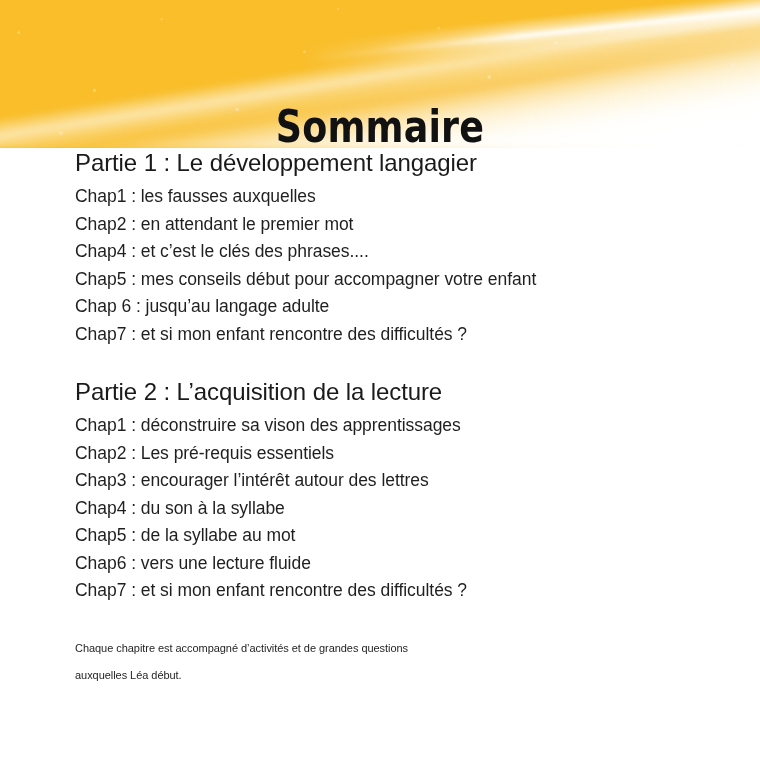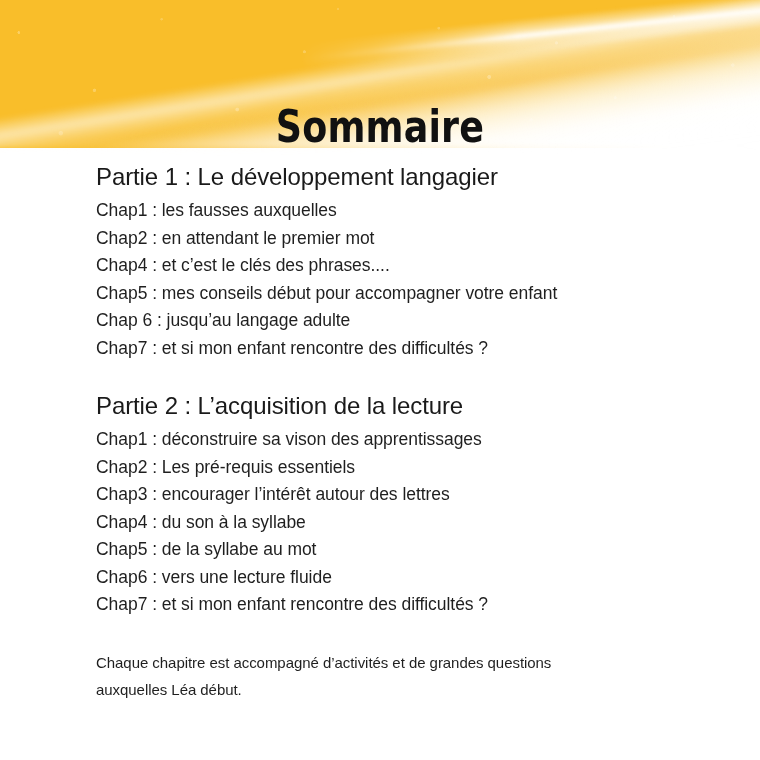--- a/index.html
+++ b/index.html
@@ -123,23 +123,22 @@
     color: #111111;
     line-height: 1;
     transform: scaleX(0.92);
     transform-origin: center;
   }
 
   
   #content {
     position: absolute;
     left: 75px;
-    top: 160px;
+    top: 146px;
     width: 640px;
-    margin-left: 21px;
   }
 
   .part {
     margin: 0 0 0 0;
   }
   .part + .part { margin-top: 27px; }
 
   .part-heading {
     font-size: 24px;
     font-weight: 400;
@@ -157,21 +156,21 @@
   .chapter-item {
     font-size: 17.5px;
     line-height: 27.5px;
     letter-spacing: -0.05px;
     color: #1f1f1f;
     white-space: nowrap;
   }
 
   #closing-note {
     margin-top: 30px;
-    font-size: 15px;
+    font-size: 11px;
     line-height: 27.5px;
     letter-spacing: -0.05px;
     color: #1f1f1f;
     width: 600px;
   }
   #closing-note .note-line { display: block; }
 </style>
 </head>
 <body>
 

